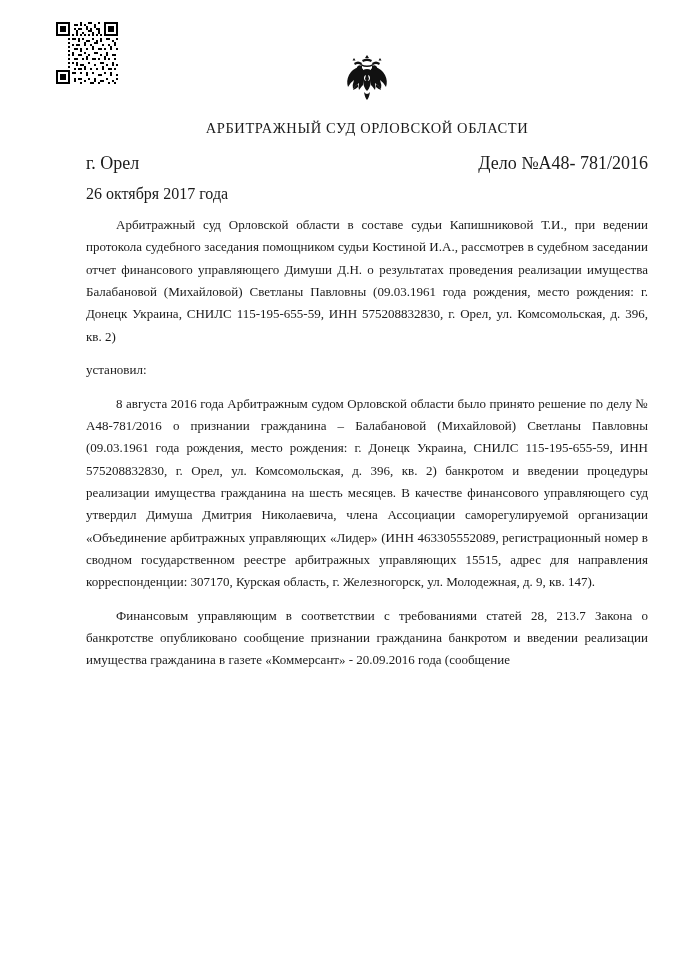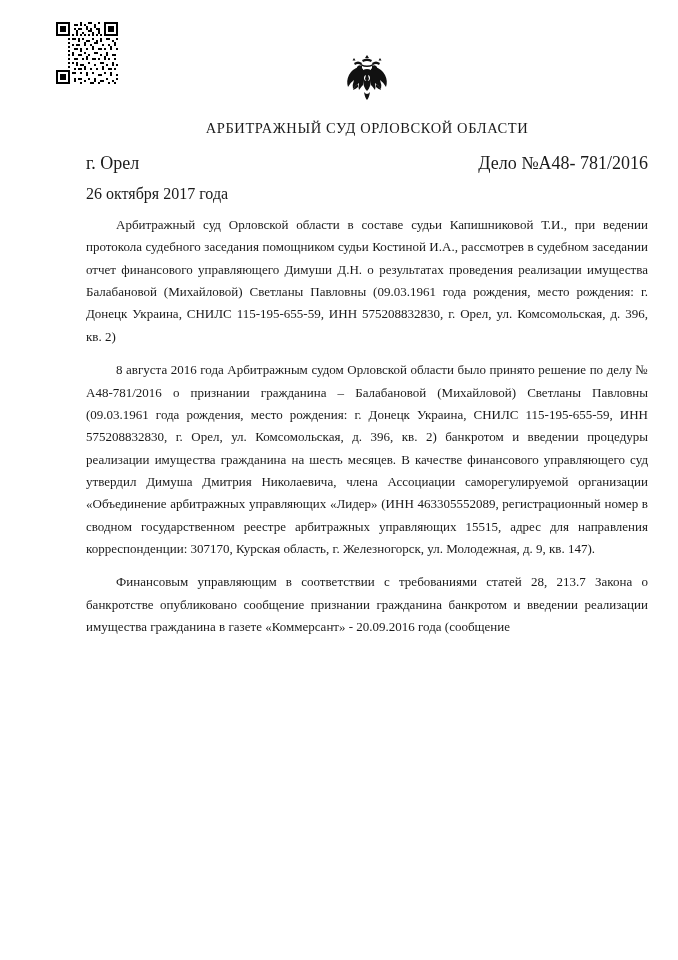--- a/index.html
+++ b/index.html
@@ -270,16 +270,17 @@
   <div class="court-title">АРБИТРАЖНЫЙ СУД ОРЛОВСКОЙ ОБЛАСТИ</div>
 
   <div class="meta-row">
     <div class="meta-left">г. Орел</div>
     <div class="meta-right">Дело №А48- 781/2016</div>
   </div>
 
   <div class="meta-line">26 октября  2017 года</div>
 
   <p class="body indent">Арбитражный суд Орловской области в составе судьи Капишниковой Т.И., при ведении протокола судебного заседания помощником судьи Костиной И.А., рассмотрев в судебном заседании отчет финансового управляющего Димуши Д.Н. о результатах проведения реализации имущества Балабановой (Михайловой) Светланы Павловны (09.03.1961 года рождения, место рождения: г. Донецк Украина, СНИЛС 115-195-655-59, ИНН 575208832830, г. Орел, ул. Комсомольская, д. 396, кв. 2)</p>
+  <p class="body">установил:</p>
   <p class="body indent">8 августа 2016 года Арбитражным судом Орловской области было принято решение по делу № А48-781/2016  о признании гражданина – Балабановой (Михайловой) Светланы Павловны  (09.03.1961 года рождения, место рождения: г. Донецк Украина, СНИЛС 115-195-655-59,  ИНН  575208832830,  г.  Орел,  ул.  Комсомольская,  д.  396,  кв.  2)  банкротом  и введении  процедуры  реализации  имущества  гражданина  на  шесть  месяцев.  В  качестве финансового  управляющего  суд  утвердил  Димуша  Дмитрия  Николаевича,  члена Ассоциации  саморегулируемой  организации  «Объединение  арбитражных  управляющих «Лидер»      (ИНН   463305552089,   регистрационный   номер   в   сводном   государственном реестре  арбитражных  управляющих  15515,  адрес  для  направления  корреспонденции: 307170, Курская область, г. Железногорск, ул. Молодежная, д. 9, кв. 147).</p>
   <p class="body indent">Финансовым управляющим в соответствии с требованиями статей 28, 213.7 Закона о банкротстве опубликовано сообщение   признании гражданина банкротом и введении реализации имущества гражданина в газете «Коммерсант» -  20.09.2016 года (сообщение</p>
 
 </div>
 
 </body></html>

